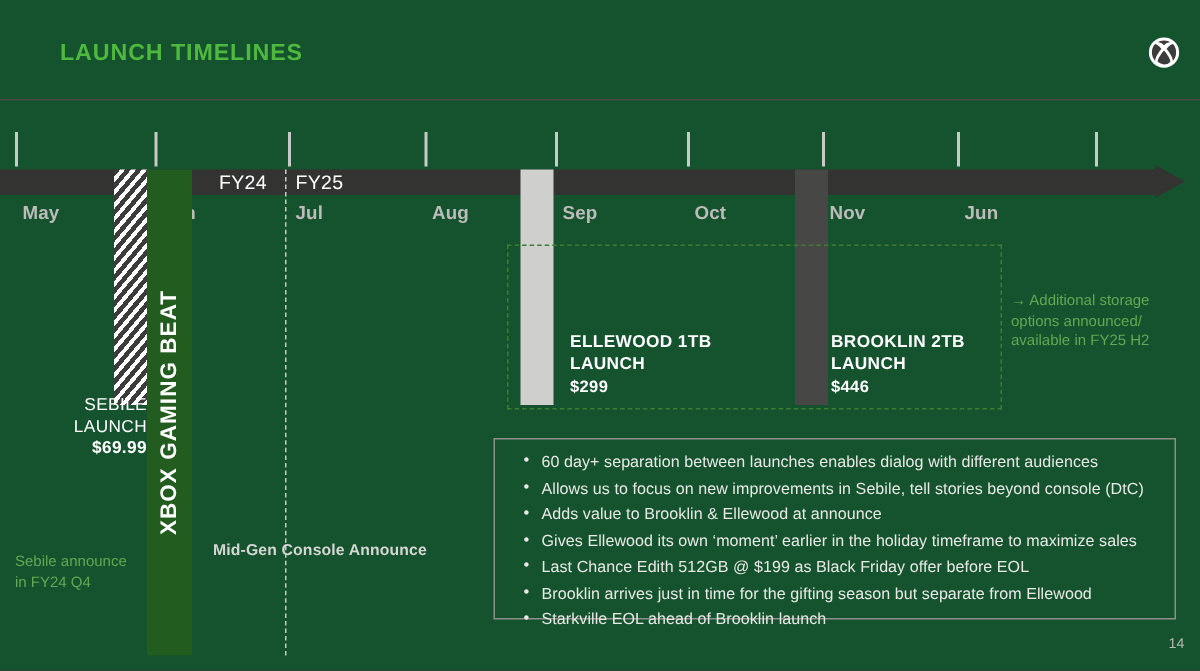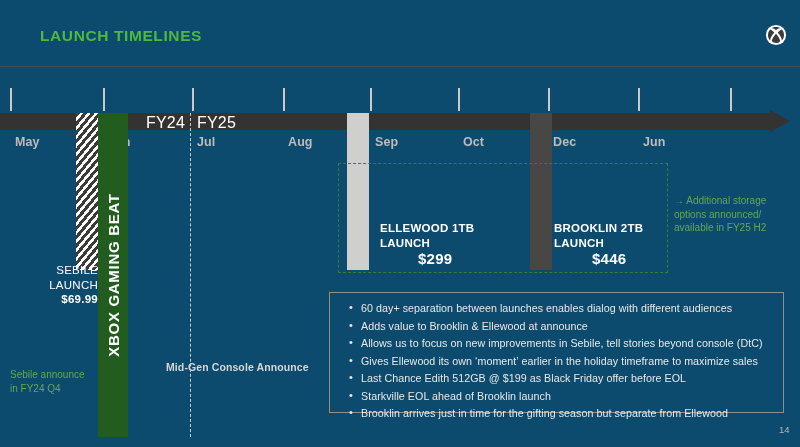--- a/index.html
+++ b/index.html
@@ -6,21 +6,21 @@
   * { box-sizing: border-box; margin: 0; padding: 0; }
   html, body {
     width: 800px; height: 447px;
     background: #3c3c3b;
     font-family: "Liberation Sans", sans-serif;
     overflow: hidden;
   }
   #slide {
     position: relative;
     width: 800px; height: 447px;
-    background: #0c4a6e;
+    background: #14532d;
   }
 
   
   #slide-title {
     position: absolute; left: 40px; top: 27px;
     font-size: 15.5px; font-weight: bold; letter-spacing: 0.6px;
     color: #4fb83f;
   }
   #xbox-logo {
     position: absolute; left: 765px; top: 24px;
@@ -49,21 +49,21 @@
     position: absolute; left: 770px; top: 110px;
     width: 0; height: 0;
     border-top: 11px solid transparent;
     border-bottom: 11px solid transparent;
     border-left: 20px solid #333332;
   }
 
   
   .fy-label {
     position: absolute; top: 114px;
-    font-size: 16px; color: #ffffff; font-weight: normal;
+    font-size: 13px; color: #ffffff; font-weight: normal;
     letter-spacing: 0.2px;
   }
   #fy24-label { left: 146px; }
   #fy25-label { left: 197px; }
   #fy-divider {
     position: absolute; left: 190px; top: 113px;
     width: 0; height: 324px;
     border-left: 1.5px dashed #c9c9c7;
   }
 
@@ -108,22 +108,22 @@
     border: 1.6px dashed #3e7c32;
   }
 
   
   .launch-callout { position: absolute; color: #ffffff; }
   .launch-callout .name {
     font-size: 11.5px; font-weight: bold; letter-spacing: 0.25px;
     line-height: 14.5px; white-space: pre-line;
   }
   .launch-callout .price {
-    font-size: 15px; font-weight: bold; letter-spacing: 0.25px;
-    line-height: 15px; margin-top: 1px; margin-left: 38px;
+    font-size: 11px; font-weight: bold; letter-spacing: 0.25px;
+    line-height: 15px; margin-top: 1px;
   }
   #ellewood-callout { left: 380px; top: 221px; }
   #brooklin-callout { left: 554px; top: 221px; }
 
   #sebile-callout {
     position: absolute; left: 10px; top: 263px;
     width: 88px; text-align: right; color: #ffffff;
   }
   #sebile-callout .name {
     font-size: 11.5px; font-weight: normal; letter-spacing: 0.25px;
@@ -139,21 +139,21 @@
     position: absolute; left: 674px; top: 194px; width: 115px;
     font-size: 10px; line-height: 13.5px; color: #63a852;
     white-space: pre-line;
   }
   #sebile-note {
     position: absolute; left: 10px; top: 368px; width: 80px;
     font-size: 10px; line-height: 13.5px; color: #63a852;
     white-space: pre-line;
   }
   #midgen-note {
-    position: absolute; left: 142px; top: 360px; width: 175px; margin-left: 24px;
+    position: absolute; left: 142px; top: 360px; width: 175px;
   }
   #midgen-note .head {
     font-size: 10.5px; font-weight: bold; color: #d6d6d4;
     line-height: 14px; letter-spacing: 0.1px;
   }
   #midgen-note .sub {
     font-size: 10px; line-height: 13.5px; color: #63a852;
     white-space: pre-line;
   }
 
@@ -214,21 +214,21 @@
     <div class="month-tick" style="left:283px"></div>
     <div class="month-label" style="left:288px">Aug</div>
 
     <div class="month-tick" style="left:370px"></div>
     <div class="month-label" style="left:375px">Sep</div>
 
     <div class="month-tick" style="left:458px"></div>
     <div class="month-label" style="left:463px">Oct</div>
 
     <div class="month-tick" style="left:548px"></div>
-    <div class="month-label" style="left:553px">Dec</div>
+    <div class="month-label" style="left:553px">Nov</div>
 
     <div class="month-tick" style="left:638px"></div>
     <div class="month-label" style="left:643px">Jun</div>
 
     <div class="month-tick" style="left:730px"></div>
 
     <div id="axis-bar"></div>
     <div id="axis-arrow"></div>
   </div>
 
@@ -268,24 +268,24 @@
   <div id="storage-note">→ Additional storage options announced/ available in FY25 H2</div>
   <div id="sebile-note">Sebile announce in FY24 Q4</div>
 
   <div id="midgen-note">
     <div class="head">Mid-Gen Console Announce</div>
   </div>
 
   <div id="rationale-box">
     <ul id="rationale-list">
       <li>60 day+ separation between launches enables dialog with different audiences</li>
+      <li>Allows us to focus on new improvements in Sebile, tell stories beyond console (DtC)</li>
       <li>Adds value to Brooklin &amp; Ellewood at announce</li>
-      <li>Allows us to focus on new improvements in Sebile, tell stories beyond console (DtC)</li>
       <li>Gives Ellewood its own ‘moment’ earlier in the holiday timeframe to maximize sales</li>
       <li>Last Chance Edith 512GB @ $199 as Black Friday offer before EOL</li>
+      <li>Brooklin arrives just in time for the gifting season but separate from Ellewood</li>
       <li>Starkville EOL ahead of Brooklin launch</li>
-      <li>Brooklin arrives just in time for the gifting season but separate from Ellewood</li>
     </ul>
   </div>
 
   <div id="page-number">14</div>
 
 </div>
 
 </body></html>

